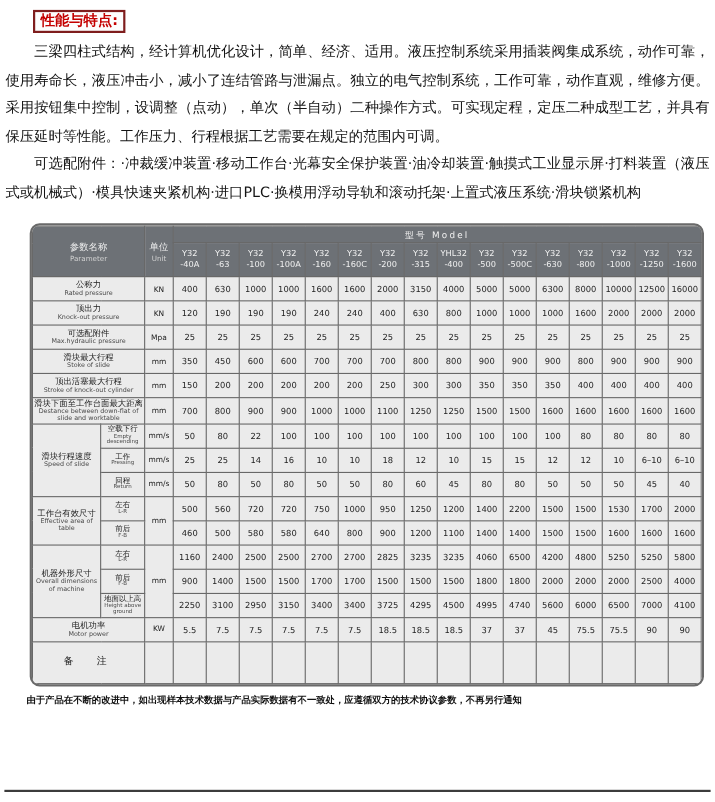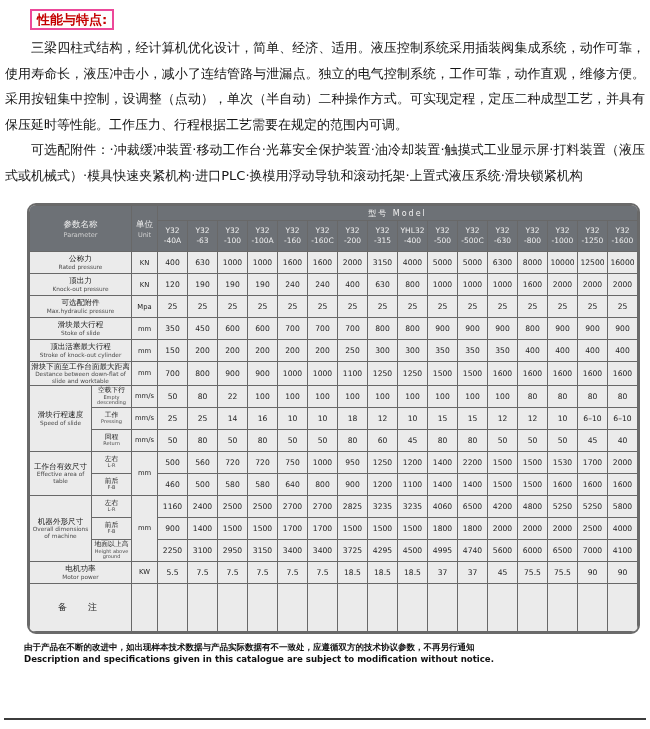--- a/index.html
+++ b/index.html
@@ -1,37 +1,37 @@
 <!DOCTYPE html>
 <html><head>
 <meta charset="utf-8">
 <style>
 *{box-sizing:border-box;margin:0;padding:0}
 html,body{background:#ffffff}
 .page{width:650px;height:729px;background:#fff;font-family:"DejaVu Sans",sans-serif;position:relative;overflow:hidden}
-.badge{display:inline-block;margin:9px 0 0 30px;border:2px solid #ec4899;color:#c40000;font-weight:bold;font-size:13px;line-height:15px;padding:1px 5px;background:#fdfdfd}
+.badge{display:inline-block;margin:9px 0 0 30px;border:2px solid #7f1d1d;color:#c40000;font-weight:bold;font-size:13px;line-height:15px;padding:1px 5px;background:#fdfdfd}
 .text-block{padding:5px 5px 0 5px}
 .text-block p{font-size:13px;line-height:25.5px;color:#141414;text-align:justify;text-indent:2em}
 .tbl-wrap{margin:15px 10px 0 27px;border:2px solid #6a6a6a;border-radius:9px;overflow:hidden;background:#ebebeb}
 table{width:100%;border-collapse:collapse;table-layout:fixed}
 th,td{border:1px solid #686868;text-align:center;vertical-align:middle;padding:0}
 .c-param{width:62px}.c-sub{width:40px}.c-unit{width:26px}
 th{background:#6d7176;color:#f0f0f0;font-weight:normal}
 .hm{height:15px;font-size:8px;letter-spacing:2px}
 .mc{height:31px;font-size:7.5px;line-height:1.4}
 .hp .zh{font-size:8.5px}
 .hp .en{font-size:6.5px;color:#d0d0d0}
 td{background:#ebebeb;height:22px;color:#222}
 .pl .zh{font-size:7.6px;line-height:1.25}
 .pl .en{font-size:5.8px;color:#4a4a4a;line-height:1.15}
 .sl .zh{font-size:6.8px;line-height:1.15}
 .sl .en{font-size:5px;color:#4a4a4a;line-height:1.1}
 .ul{font-size:6.8px}
 .dc{font-size:7.6px}
-tr.tall td{height:48px}
+tr.tall td{height:38px}
 tr.tall .zh{font-size:9px;letter-spacing:6px}
 .footer{margin:7px 0 0 24px}
 .f-zh{font-size:8.5px;font-weight:bold;color:#111;line-height:1.45}
 .f-en{font-size:8.6px;font-weight:bold;color:#111;line-height:1.45}
 .bottom-rule{position:absolute;left:4px;right:4px;bottom:9px;border-top:2px solid #3c3c3c}
 </style>
 </head>
 <body>
 
 <div class="page">
@@ -473,18 +473,17 @@
             <td class="dc"></td>
             <td class="dc"></td>
             <td class="dc"></td>
           </tr>
         </tbody>
       </table>
   </div>
 
   <div class="footer">
     <div class="f-zh">由于产品在不断的改进中，如出现样本技术数据与产品实际数据有不一致处，应遵循双方的技术协议参数，不再另行通知</div>
-    <div class="f-en">Description and specifications given in this catalogue are subject to modification without notice.</div>
   </div>
 
   <div class="bottom-rule"></div>
 
 </div>
 
 </body></html>

